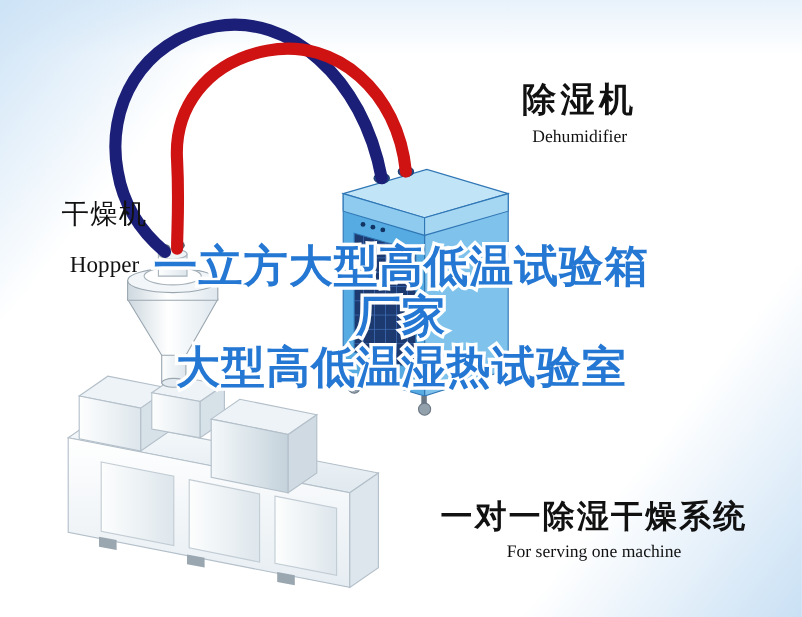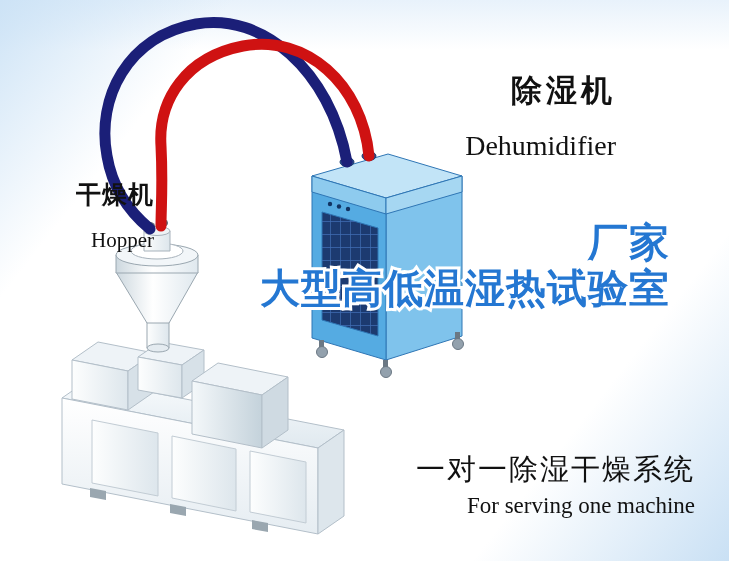--- a/index.html
+++ b/index.html
@@ -6,37 +6,37 @@
   .stage{
     position:relative;width:729px;height:561px;overflow:hidden;
     background:
       linear-gradient(128deg,#cde3f6 0%,rgba(255,255,255,0) 20%),
       linear-gradient(308deg,#c9e0f4 0%,rgba(255,255,255,0) 22%),
       linear-gradient(180deg,#e8f2fb 0%,rgba(255,255,255,0) 9%),
       #ffffff;
     font-family:"Liberation Sans",sans-serif;
   }
   .art{position:absolute;left:0;top:0;}
-  .txt{position:absolute;text-align:right;}
+  .txt{position:absolute;text-align:center;}
   .label-dehum{left:438px;top:70px;width:178px;}
   .label-dehum .zh{font-size:31px;font-weight:bold;letter-spacing:4px;color:#111;}
-  .label-dehum .en{font-family:"Liberation Serif",serif;font-size:28px;color:#111;margin-top:18px;}
+  .label-dehum .en{font-family:"Liberation Serif",serif;font-size:16px;color:#111;margin-top:4px;}
   .label-hopper{left:36px;top:178px;width:118px;}
-  .label-hopper .zh{font-size:25px;font-weight:bold;letter-spacing:1px;color:#111;}
+  .label-hopper .zh{font-size:25px;font-weight:normal;letter-spacing:1px;color:#111;}
   .label-hopper .en{font-family:"Liberation Serif",serif;font-size:21px;color:#111;margin-top:17px;}
   .headline{left:60px;top:219px;width:610px;}
   .headline .line{
     font-size:40px;font-weight:bold;line-height:46px;letter-spacing:1px;
     color:#2477d2;
     -webkit-text-stroke:6px #ffffff;paint-order:stroke fill;
     text-shadow:0 0 3px #ffffff;
   }
   .footer{left:385px;top:450px;width:310px;}
-  .footer .zh{font-size:29px;font-weight:normal;letter-spacing:2px;color:#111;}
-  .footer .en{font-family:"Liberation Serif",serif;font-size:23px;color:#111;margin-top:3px;}
+  .footer .zh{font-size:29px;font-weight:bold;letter-spacing:2px;color:#111;}
+  .footer .en{font-family:"Liberation Serif",serif;font-size:16px;color:#111;margin-top:3px;}
 </style>
 </head>
 <body>
 
 <div class="stage">
 
   <svg class="art" width="729" height="561" viewBox="0 0 729 561">
     <defs>
       <linearGradient id="gTop" x1="0" y1="0" x2="0" y2="1">
         <stop offset="0" stop-color="#f8fbfd"></stop>
@@ -145,20 +145,21 @@
     <div class="zh">除湿机</div>
     <div class="en">Dehumidifier</div>
   </div>
 
   <div class="txt label-hopper">
     <div class="zh">干燥机</div>
     <div class="en">Hopper</div>
   </div>
 
   <div class="txt headline">
+    <div class="line">一立方大型高低温试验箱</div>
     <div class="line">厂家</div>
     <div class="line">大型高低温湿热试验室</div>
   </div>
 
   <div class="txt footer">
     <div class="zh">一对一除湿干燥系统</div>
     <div class="en">For serving one machine</div>
   </div>
 
 </div>

